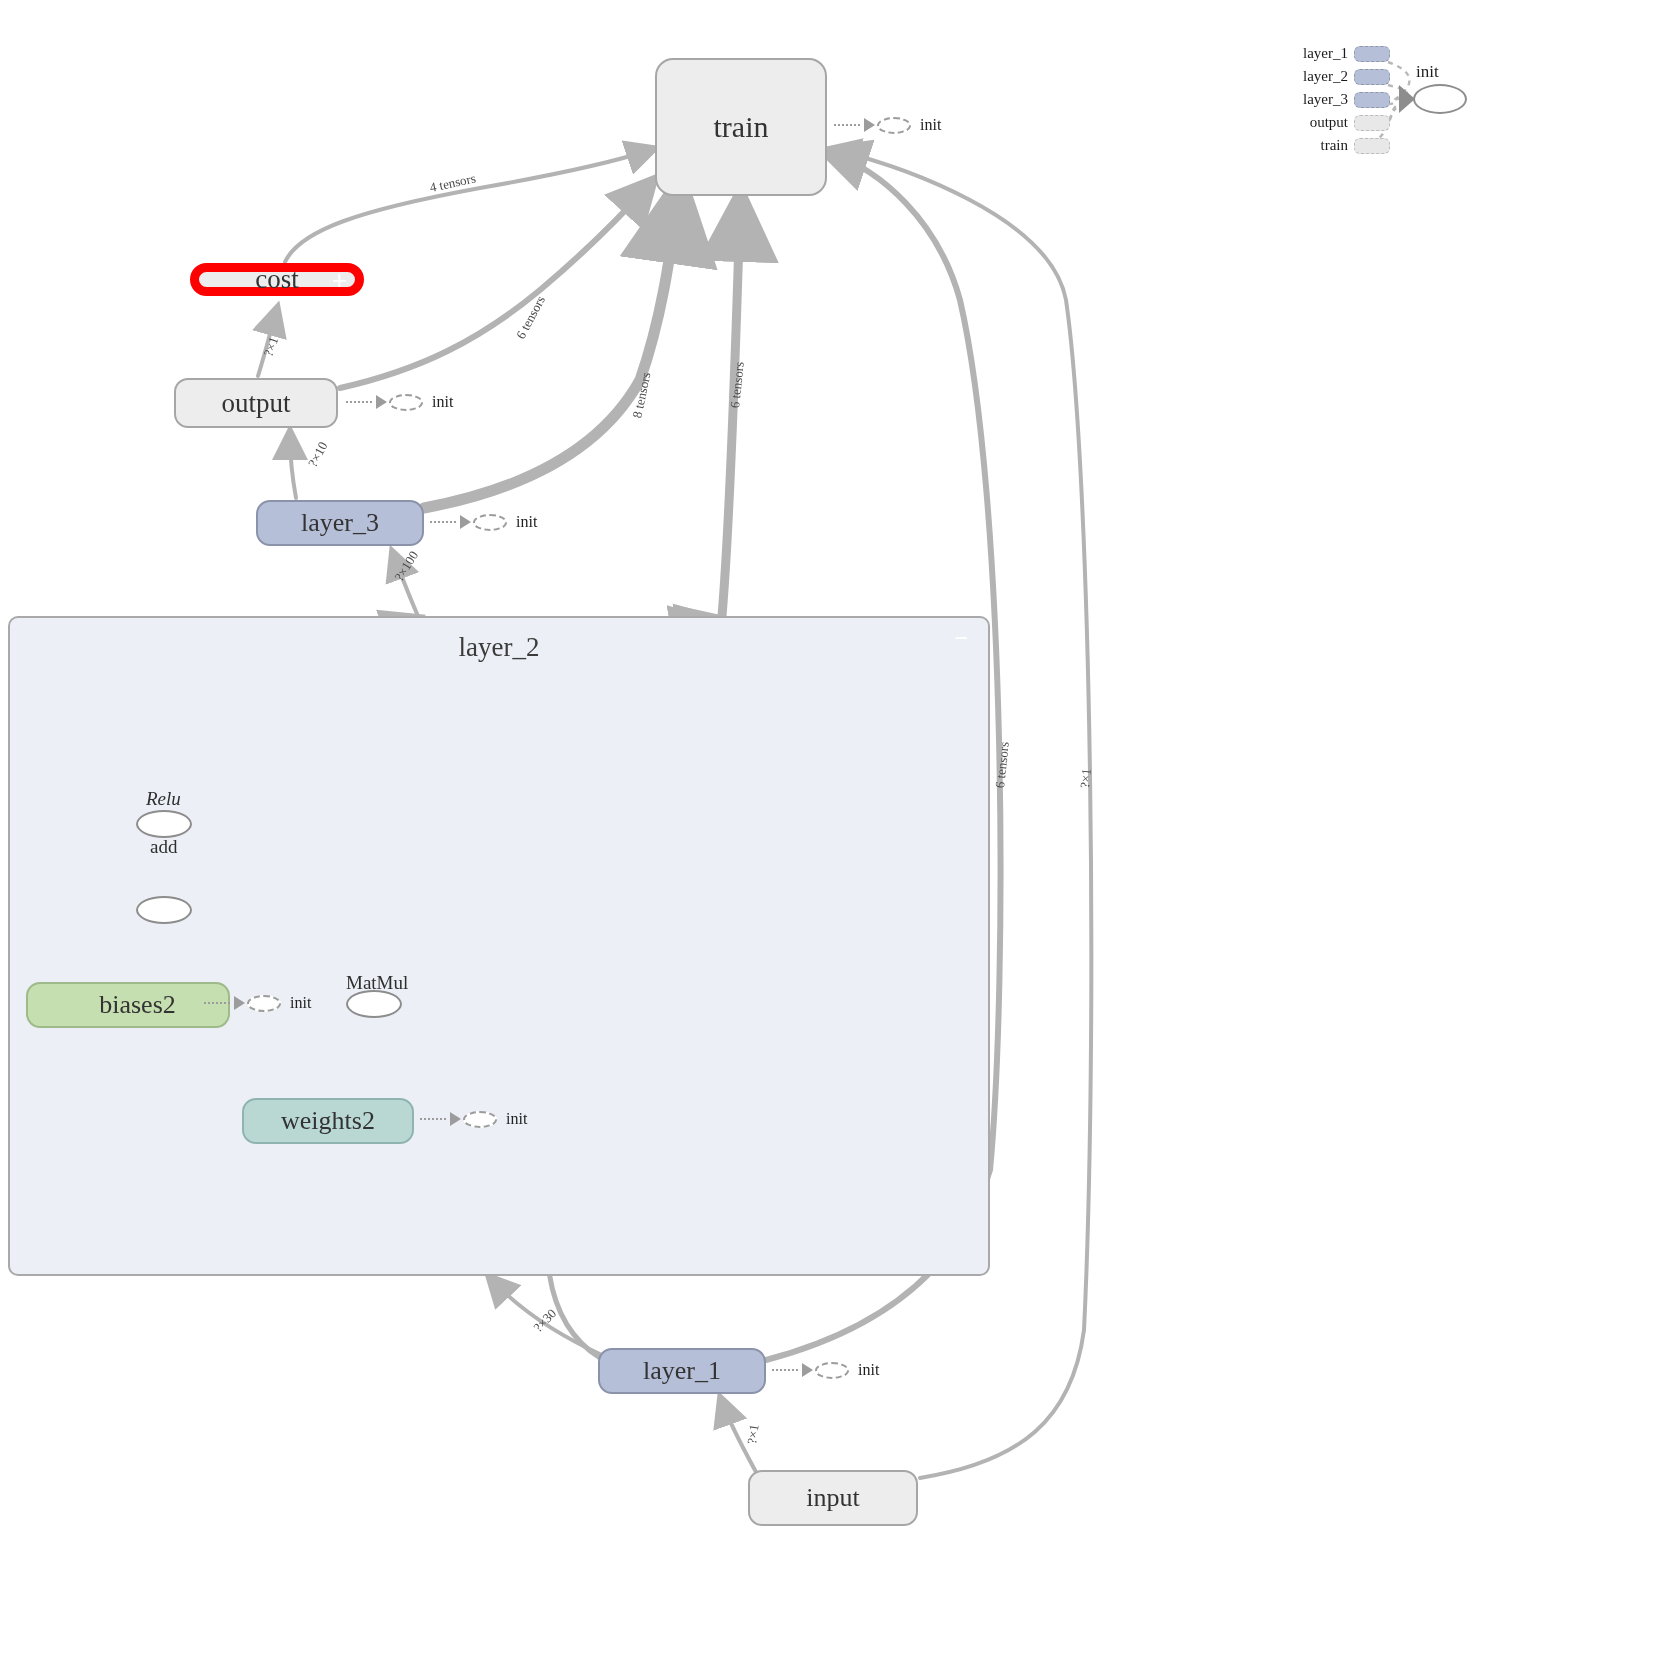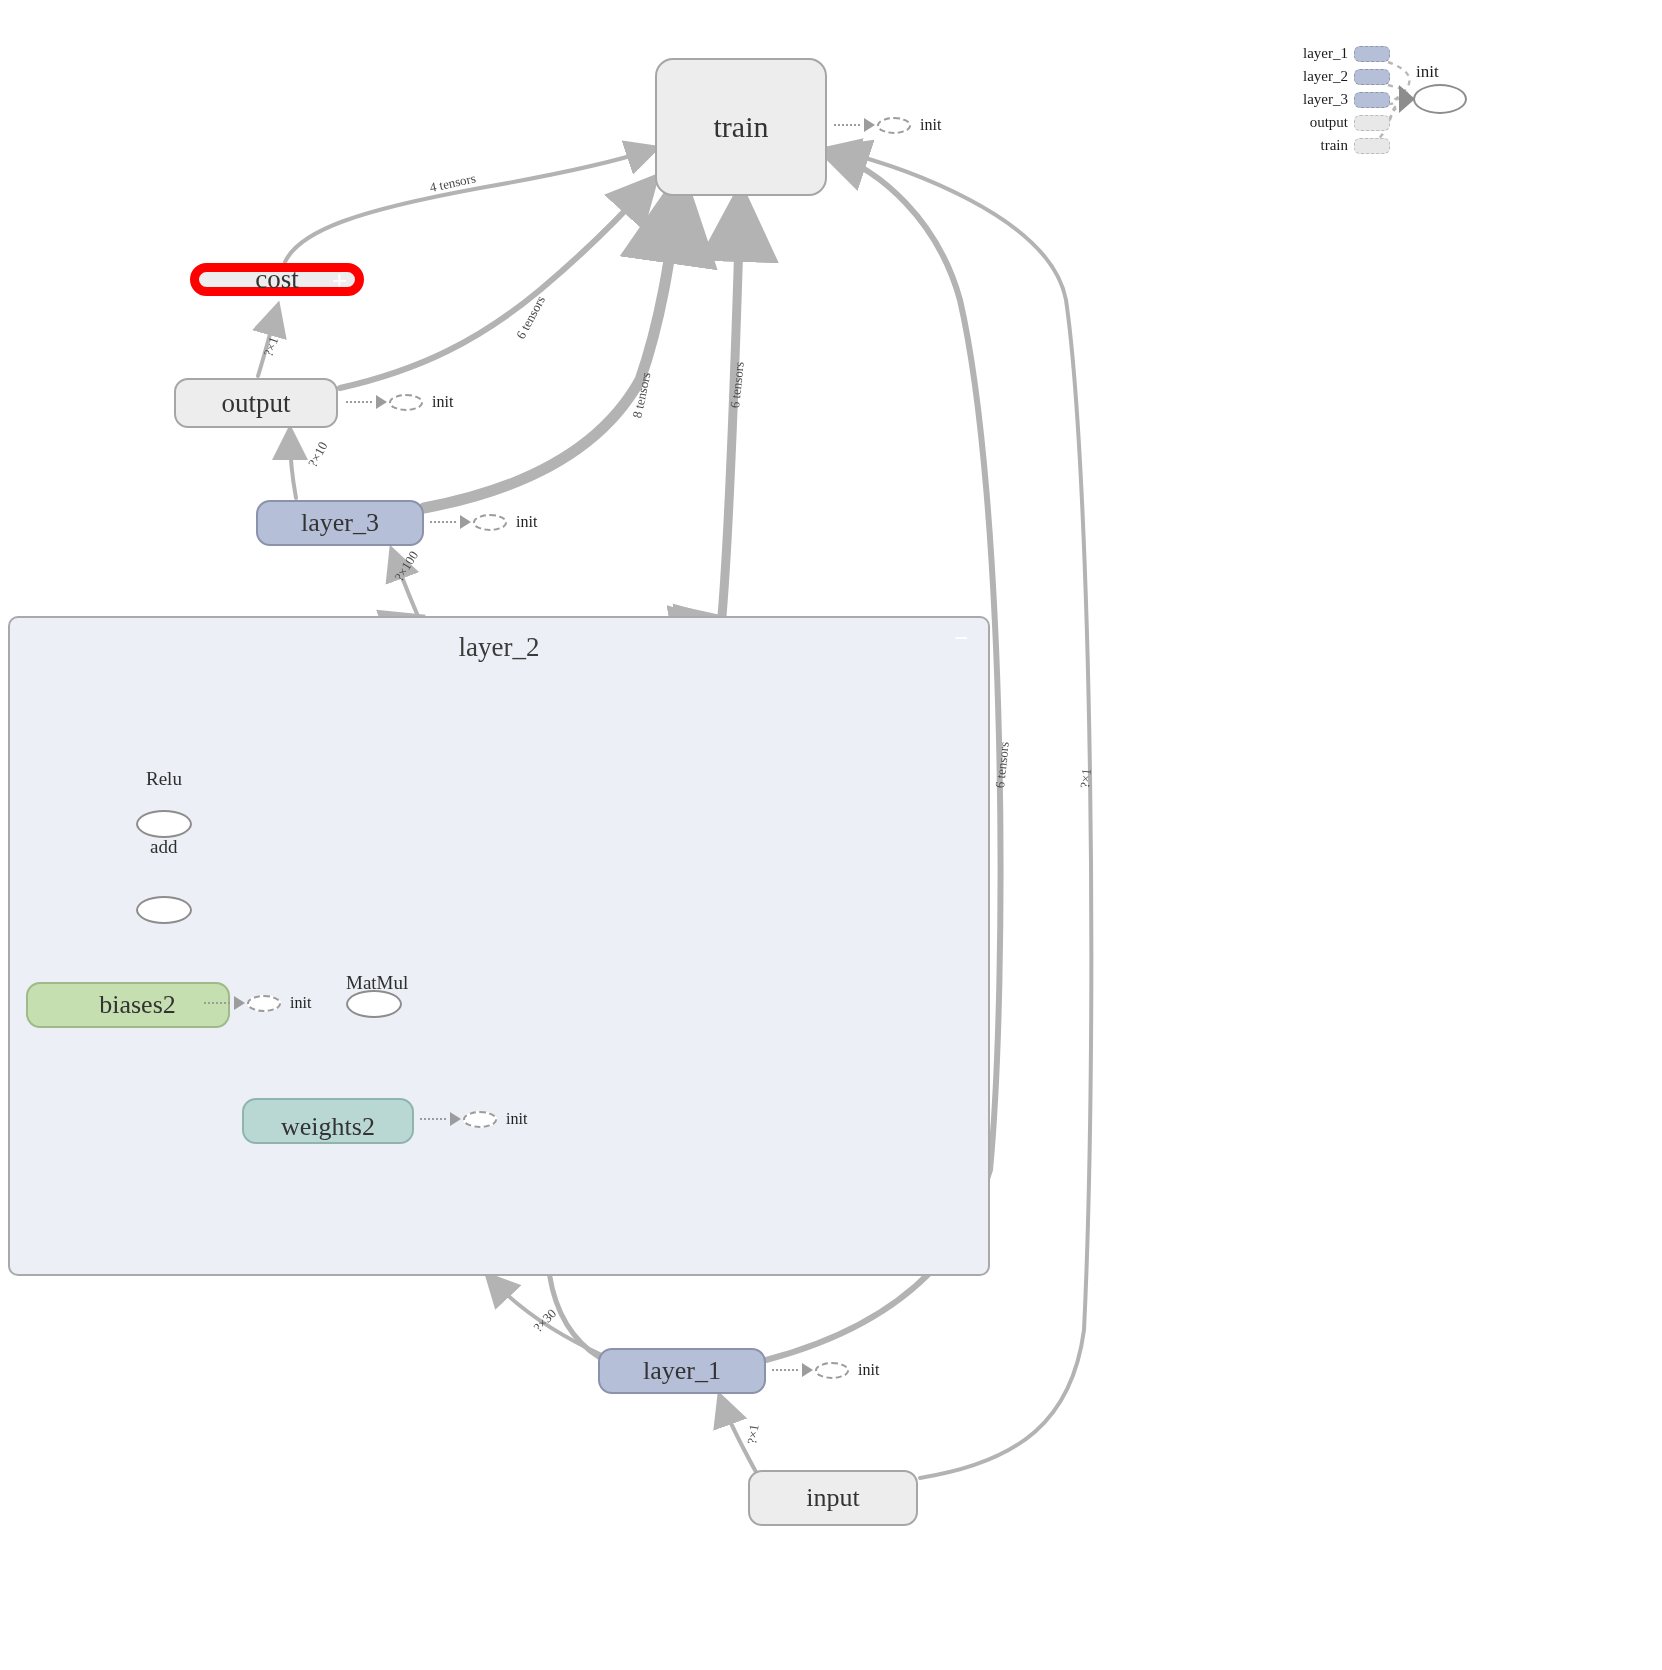--- a/index.html
+++ b/index.html
@@ -293,40 +293,40 @@
       <div class="edge-lbl" style="left: 566px; top: 1100px; transform: rotate(-84deg);">?×100</div>
       <div class="edge-lbl" style="left: 536px; top: 1322px; transform: rotate(-46deg);">?×30</div>
       <div class="edge-lbl" style="left: 752px; top: 1436px; transform: rotate(-82deg);">?×1</div>
     </div>
 
   <div class="group" style="left:8px; top:616px; width:982px; height:660px;">
     <div class="group-title">layer_2</div>
     <div class="group-collapse">−</div>
   </div>
 
-  <div class="op-label" style="left:146px; top:768px;">Relu</div>
+  <div class="op-label" style="left:146px; top:788px;font-style:italic;">Relu</div>
   <div class="op" style="left:136px; top:810px;"></div>
 
   <div class="op-label" style="left:150px; top:828px;margin-top:8px;">add</div>
   <div class="op" style="left:136px; top:896px;"></div>
 
   <div class="op-label" style="left:346px; top:972px;">MatMul</div>
   <div class="op" style="left:346px; top:990px;"></div>
 
   <div class="node green" style="left:26px; top:982px; width:204px; height:46px; font-size:26px;padding-left:19px;">
     <span class="label">biases2</span>
   </div>
   <div class="init-stub" style="left:204px; top:994px;">
     <span class="dash-arrow"></span>
     <span class="tri"></span>
     <span class="oval"></span>
     <span class="txt">init</span>
   </div>
 
-  <div class="node teal" style="left:242px; top:1098px; width:172px; height:46px; font-size:26px;align-items:flex-end;">
+  <div class="node teal" style="left:242px; top:1098px; width:172px; height:46px; font-size:26px;">
     <span class="label">weights2</span>
   </div>
   <div class="init-stub" style="left:420px; top:1110px;">
     <span class="dash-arrow"></span>
     <span class="tri"></span>
     <span class="oval"></span>
     <span class="txt">init</span>
   </div>
 
   <div class="node gray" style="left:655px; top:58px; width:172px; height:138px; font-size:30px; border-radius:18px;">

